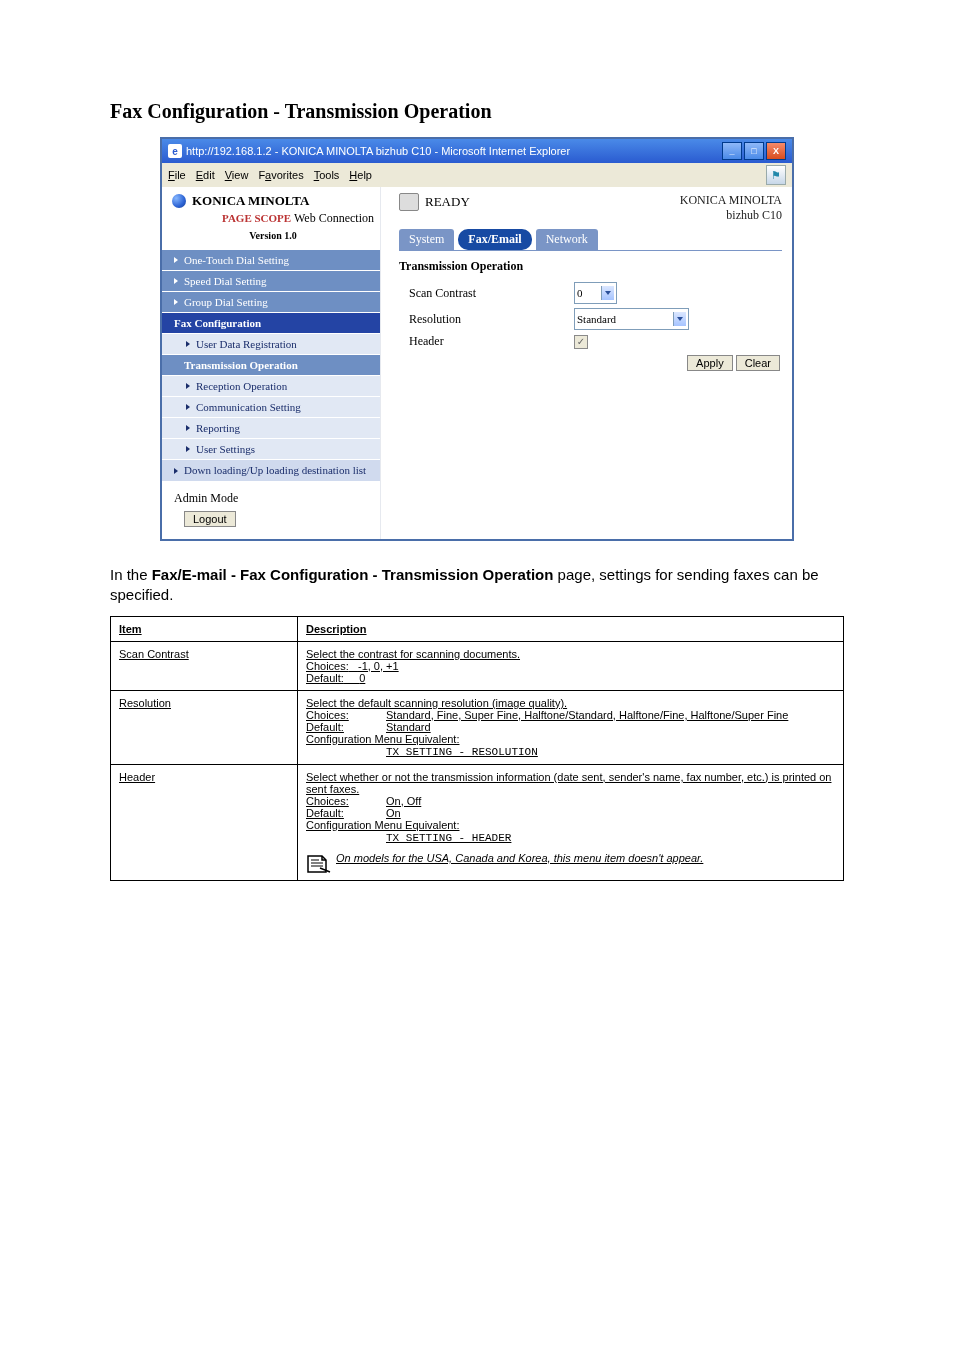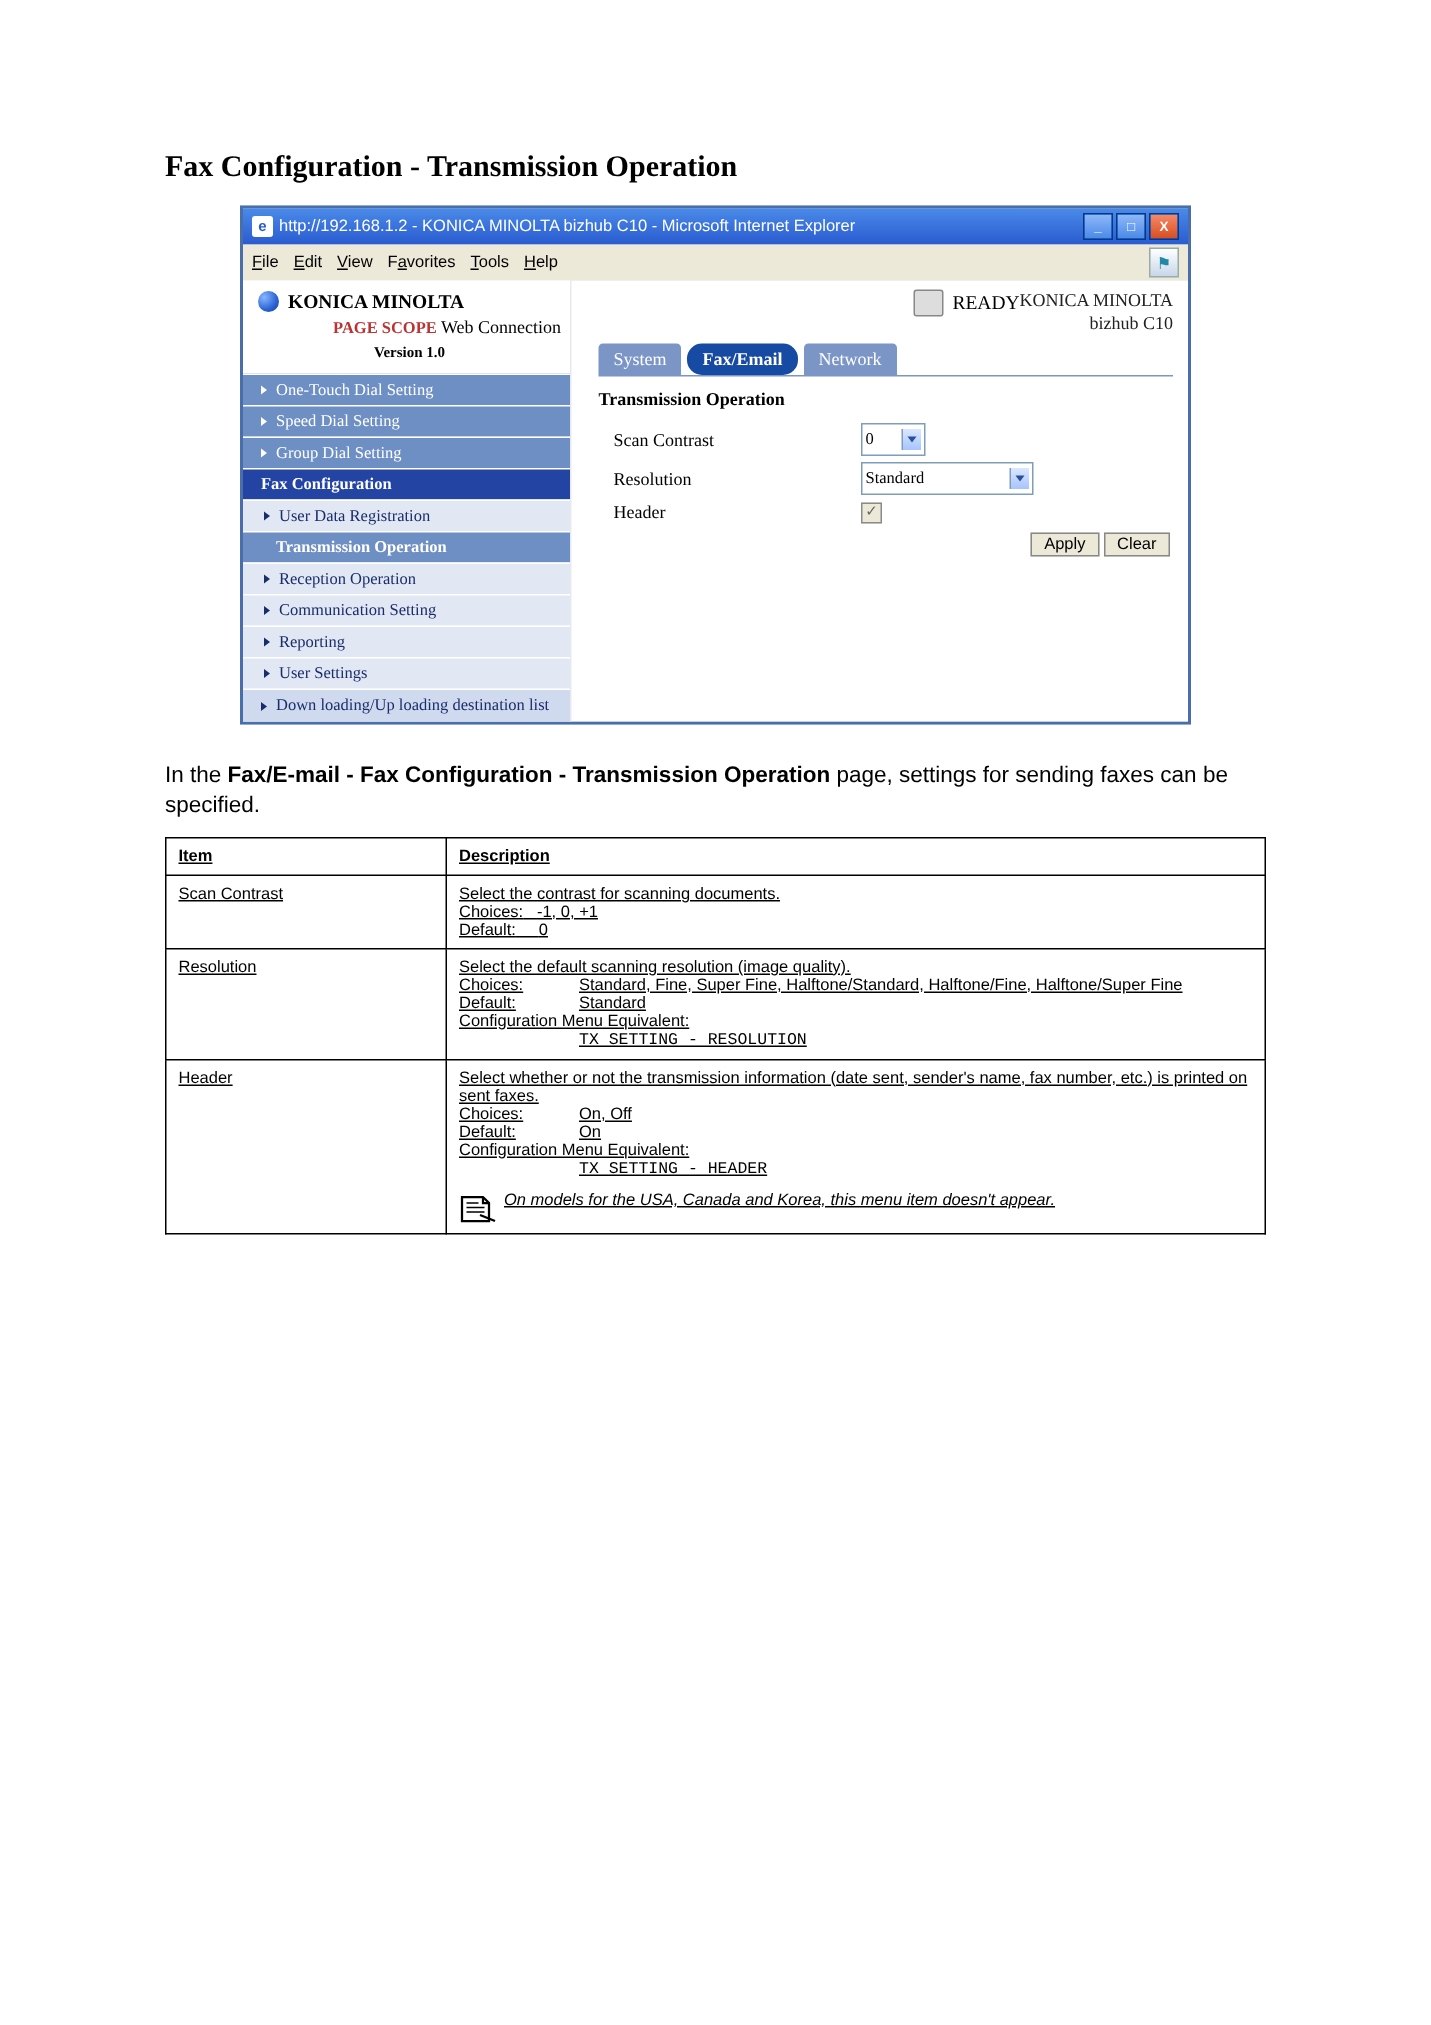--- a/index.html
+++ b/index.html
@@ -131,26 +131,27 @@
     padding:4px 8px 4px 12px;
     border-top:1px solid #fff;
     color:#fff;
     font-family:"Times New Roman",serif;
     font-size:11px;
     display:flex; align-items:center; gap:6px;
   }
   .tri { width:0;height:0;border-top:3px solid transparent;border-bottom:3px solid transparent;border-left:4px solid currentColor; display:inline-block;}
   .sb-blue1 { background:#6e8fc3; }
   .sb-blue-sel { background:#2444a4; }
-  .sb-sub { background:#e1e8f4; color:#1a2d6b; padding-left:14px;align-items:center;}
+  .sb-sub { background:#e1e8f4; color:#1a2d6b; padding-left:24px;align-items:center;}
   .sb-sub-sel { background:#6e8fc3; color:#fff; padding-left:22px;}
   .sb-dl { background:#d0daee; color:#1a2d6b; line-height:1.2; }
   .ps-right-top {
-    display:flex; justify-content:flex-end; align-items:flex-start;
+    display:flex; justify-content:space-between; align-items:flex-start;
     padding-bottom:6px;
+    gap:36px;
   }
   .ready { display:flex; align-items:center; gap:6px; font-family:"Times New Roman",serif; font-size:13px;}
   .printer-icon{ width:18px;height:16px; background:#ddd;border:1px solid #888; border-radius:2px; position:relative;}
   .model-info { font-family:"Times New Roman",serif; font-size:12px; text-align:right; color:#222;}
   .tabs {
     display:flex; gap:4px; margin-bottom:8px;
     border-bottom:1px solid #7a95c6;
     font-family:"Times New Roman",serif;
   }
   .tab { padding:3px 10px; font-size:12px; background:#7a95c6; color:#fff; border-radius:3px 3px 0 0;}
@@ -298,20 +299,26 @@
             </div>
           <div class="sidebar-item sb-sub">
               <span class="tri"></span>
               <span>User Settings</span>
             </div>
           <div class="sidebar-item sb-dl">
               <span class="tri"></span>
               <span>Down loading/Up loading destination list</span>
             </div>
 
+          <div class="admin-area">
+            <div>Admin Mode</div>
+            <div style="margin-top:6px;margin-left:10px;">
+              <span class="btn98">Logout</span>
+            </div>
+          </div>
         </div>
 
         <div class="ps-right">
           <div class="ps-right-top">
             <div class="ready">
               <span class="printer-icon"></span>
               <span>READY</span>
             </div>
             <div class="model-info">
               <div>KONICA MINOLTA</div>

